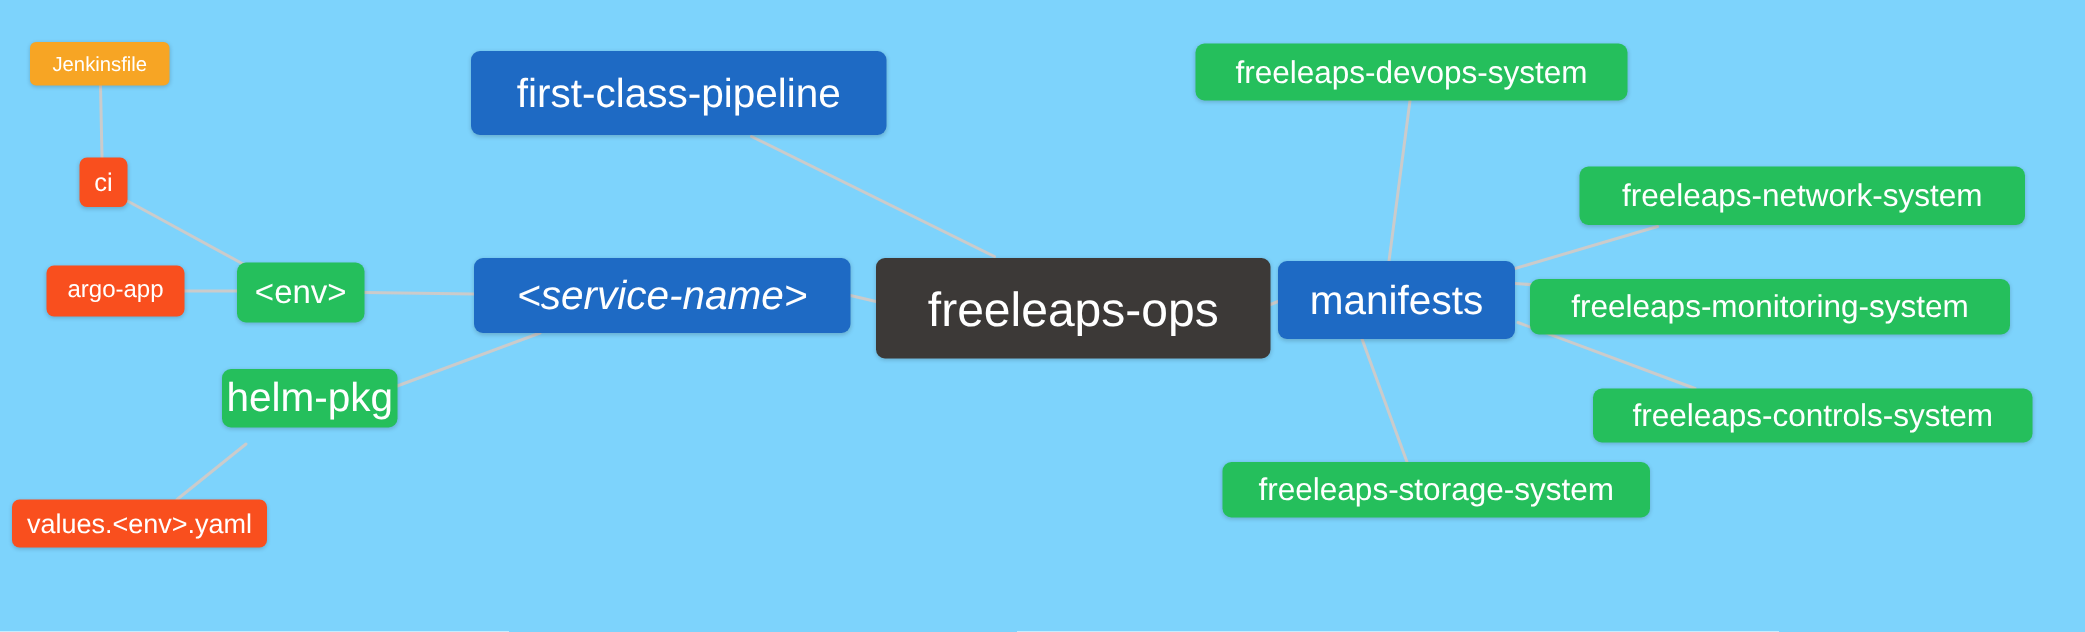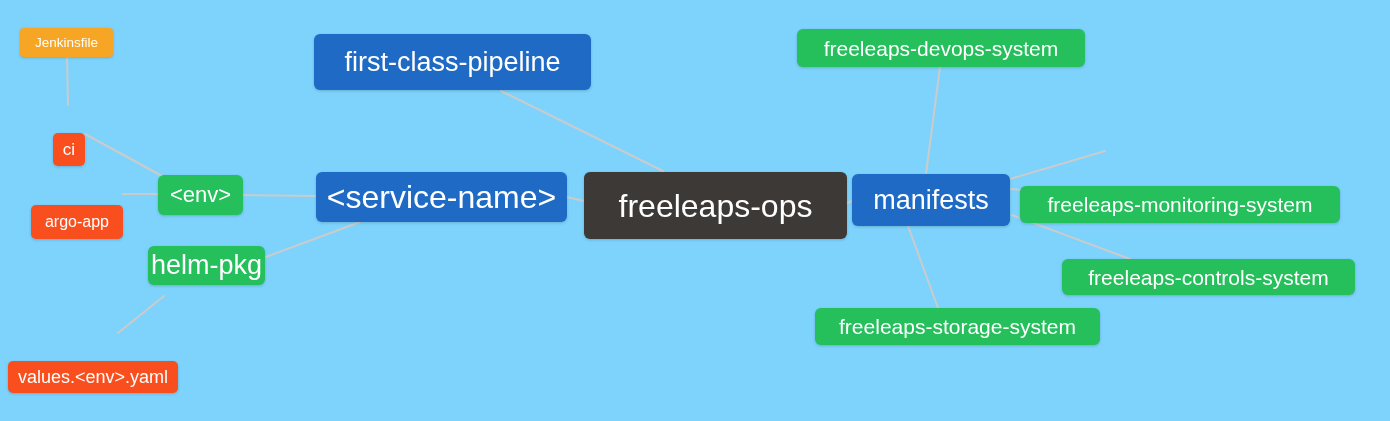--- a/index.html
+++ b/index.html
@@ -35,27 +35,27 @@
     box-sizing: border-box;
     white-space: nowrap;
     border-radius: 6px;
     box-shadow: 0 1px 3px rgba(0,0,0,0.18);
     cursor: pointer;
     line-height: 1;
   }
   .node.dark  { background: #3c3937; }
   .node.blue  { background: #1e6ac4; }
   .node.green { background: #25bf5c; }
-  .node.red   { background: #f94f1e; border-radius: 5px; margin-top: 28px; }
+  .node.red   { background: #f94f1e; border-radius: 5px; }
   .node.amber { background: #f7a524; border-radius: 4px; }
 
   
   #n-root        { left: 584px;  top: 172px; width: 263px; height: 67px; font-size: 32px; }
   #n-pipeline    { left: 314px;  top: 34px;  width: 277px; height: 56px; font-size: 27px; }
-  #n-service     { left: 316px;  top: 172px; width: 251px; height: 50px; font-size: 32px; }
+  #n-service     { left: 316px;  top: 172px; width: 251px; height: 50px; font-size: 27px; font-style: italic; }
   #n-manifests   { left: 852px;  top: 174px; width: 158px; height: 52px; font-size: 27px; }
   #n-env         { left: 158px;  top: 175px; width: 85px;  height: 40px; font-size: 22px; }
   #n-helmpkg     { left: 148px;  top: 246px; width: 117px; height: 39px; font-size: 27px; }
   #n-devops      { left: 797px;  top: 29px;  width: 288px; height: 38px; font-size: 21px; }
   #n-network     { left: 1053px; top: 111px; width: 297px; height: 39px; font-size: 21px; }
   #n-monitoring  { left: 1020px; top: 186px; width: 320px; height: 37px; font-size: 21px; }
   #n-controls    { left: 1062px; top: 259px; width: 293px; height: 36px; font-size: 21px; }
   #n-storage     { left: 815px;  top: 308px; width: 285px; height: 37px; font-size: 21px; }
   #n-ci          { left: 53px;   top: 105px; width: 32px;  height: 33px; font-size: 17px; }
   #n-argoapp     { left: 31px;   top: 177px; width: 92px;  height: 34px; font-size: 16px; }
@@ -88,17 +88,18 @@
   <div id="n-ci" class="node red">ci</div>
   <div id="n-argoapp" class="node red">argo-app</div>
   <div id="n-env" class="node green">&lt;env&gt;</div>
   <div id="n-helmpkg" class="node green">helm-pkg</div>
   <div id="n-values" class="node red">values.&lt;env&gt;.yaml</div>
   <div id="n-pipeline" class="node blue">first-class-pipeline</div>
   <div id="n-service" class="node blue">&lt;service-name&gt;</div>
   <div id="n-root" class="node dark">freeleaps-ops</div>
   <div id="n-manifests" class="node blue">manifests</div>
   <div id="n-devops" class="node green">freeleaps-devops-system</div>
+  <div id="n-network" class="node green">freeleaps-network-system</div>
   <div id="n-monitoring" class="node green">freeleaps-monitoring-system</div>
   <div id="n-storage" class="node green">freeleaps-storage-system</div>
   <div id="n-controls" class="node green">freeleaps-controls-system</div>
 
 </div>
 
 </body></html>

